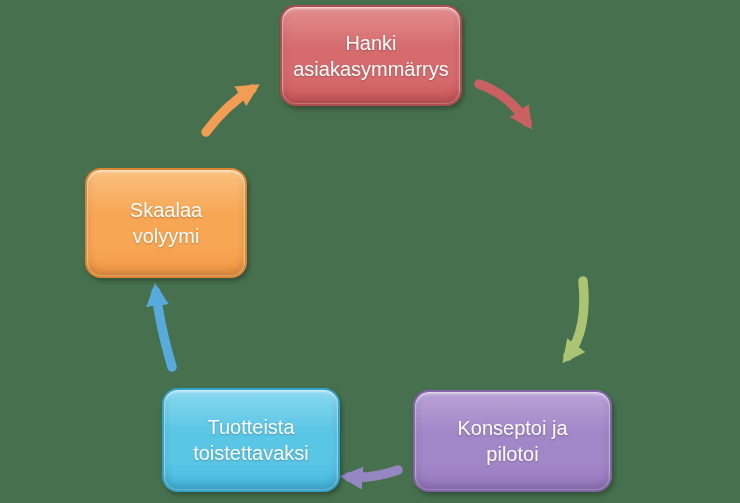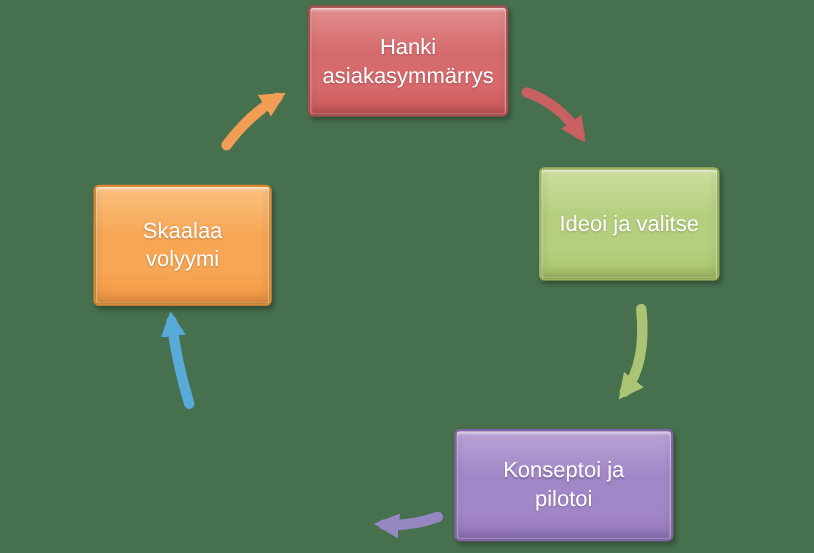--- a/index.html
+++ b/index.html
@@ -18,21 +18,21 @@
     left: 0; top: 0;
     width: 740px; height: 503px;
   }
   .arrows path.body {
     fill: none;
     stroke-width: 9.5;
     stroke-linecap: round;
   }
   .node {
     position: absolute;
-    border-radius: 5px;
+    border-radius: 16px;
     display: flex;
     align-items: center;
     justify-content: center;
     text-align: center;
     color: #ffffff;
     border: 2px solid var(--edge);
     background: linear-gradient(180deg, var(--hi) 0%, var(--mid) 42%, var(--mid) 72%, var(--lo) 100%);
     box-shadow:
       inset 0 2px 3px rgba(255,255,255,0.55),
       inset 0 0 0 1px rgba(255,255,255,0.22),
@@ -76,28 +76,29 @@
     <path class="body" d="M398,470 Q372,479 349,477" marker-end="url(#mk2)" style="stroke: rgb(150, 135, 195);"></path>
     <path class="body" d="M172,367 Q160,327 156,292" marker-end="url(#mk3)" style="stroke: rgb(87, 170, 217);"></path>
     <path class="body" d="M206,132 Q226,105 252,89" marker-end="url(#mk4)" style="stroke: rgb(241, 157, 83);"></path>
   </svg>
 
   <div class="node" style="left: 280px; top: 5px; width: 182px; height: 101px; --hi: #E28E8F; --mid: #D66B6D; --lo: #CB5759; --edge: #B04B4F; color: rgb(255, 255, 255);">
     <span class="label">Hanki
 asiakasymmärrys</span>
   </div>
 
-  <div class="node" style="left: 490px; top: 152px; width: 164px; height: 103px; --hi: #CCDD9E; --mid: #B6CF7F; --lo: #AAC46C; --edge: #9CB35B; color: rgb(255, 255, 255);">
-    <span class="label">Ideoi ja valitse</span>
-  </div>
 
   <div class="node" style="left: 413px; top: 390px; width: 199px; height: 102px; --hi: #B9A2D6; --mid: #A287C8; --lo: #9678BE; --edge: #8363A9; color: rgb(255, 255, 255);">
     <span class="label">Konseptoi ja
 pilotoi</span>
   </div>
 
+  <div class="node" style="left: 162px; top: 388px; width: 178px; height: 104px; --hi: #8AD8EF; --mid: #5AC6E6; --lo: #45B8DE; --edge: #35A3C9; color: rgb(255, 255, 255);">
+    <span class="label">Tuotteista
+toistettavaksi</span>
+  </div>
 
   <div class="node" style="left: 85px; top: 168px; width: 162px; height: 110px; --hi: #FBC180; --mid: #F7A654; --lo: #F29844; --edge: #DD8634; color: rgb(255, 255, 255);">
     <span class="label">Skaalaa
 volyymi</span>
   </div>
 
 </div>
 
 </body></html>

